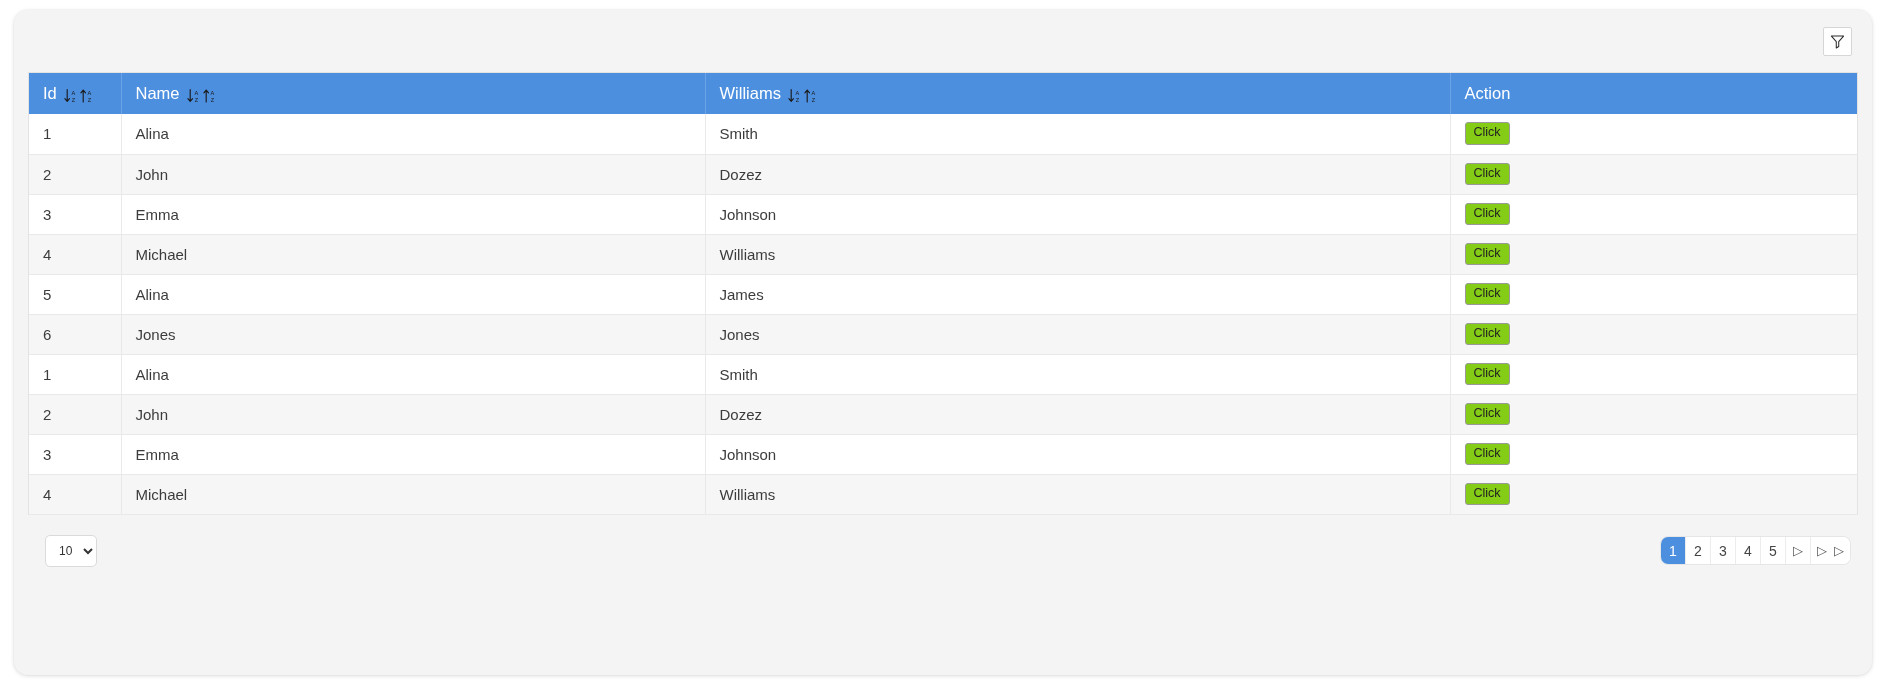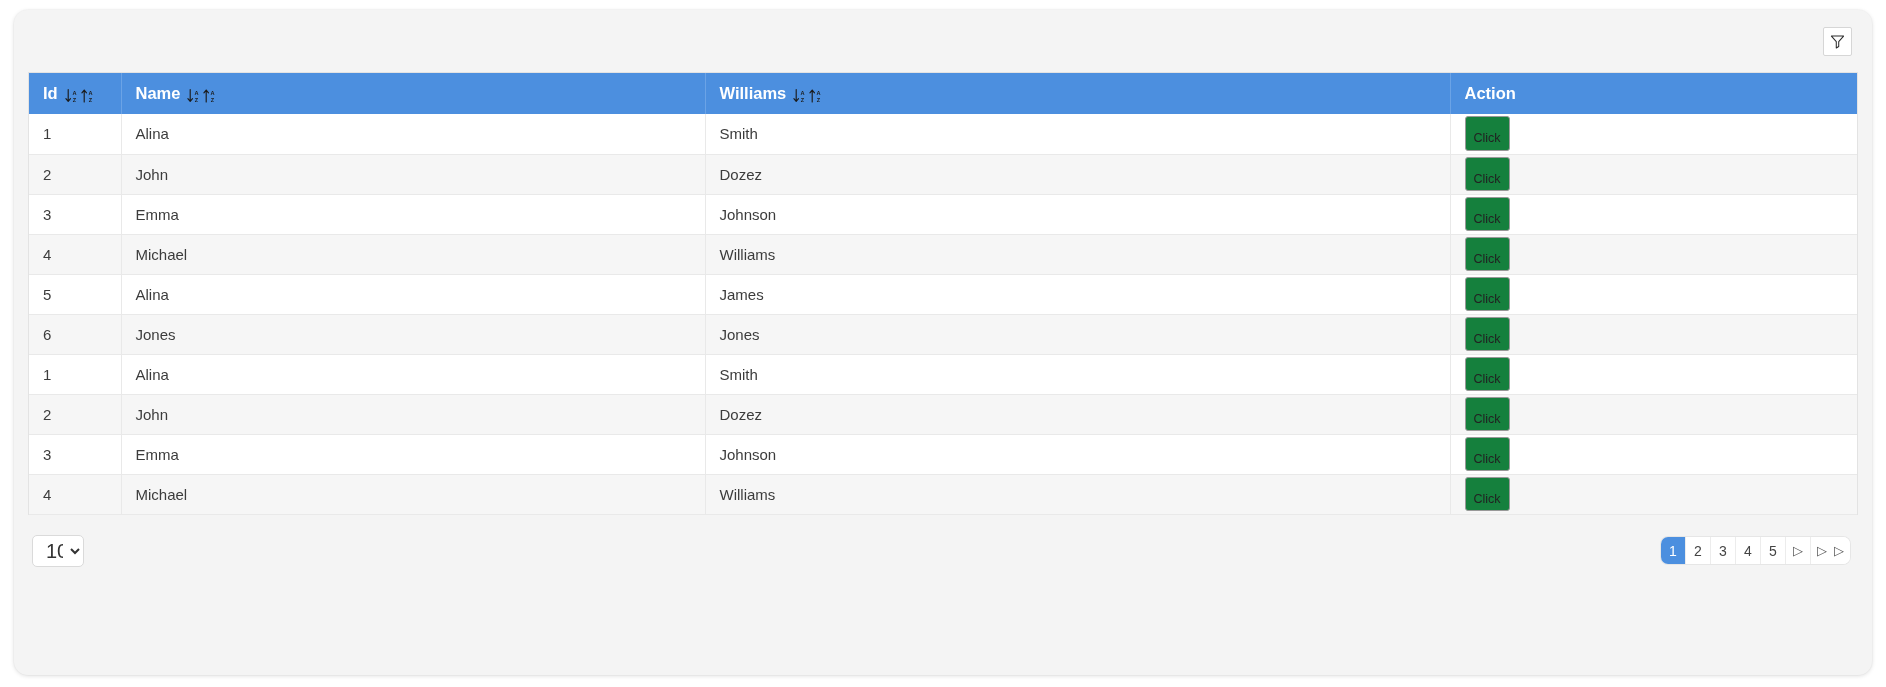--- a/index.html
+++ b/index.html
@@ -63,21 +63,21 @@
   }
   table {
     width: 100%;
     border-collapse: collapse;
     table-layout: fixed;
   }
   thead th {
     background: #4c8fdf;
     color: #ffffff;
     font-size: 16.5px;
-    font-weight: bold;
+    font-weight: normal;
     text-align: left;
     height: 41px;
     padding: 0 0 0 14px;
     border-right: 1px solid #6ba3e6;
     white-space: nowrap;
     vertical-align: middle;
   }
   thead th:last-child { border-right: none; }
   .col-id    { width: 92px; }
   .col-name  { width: 584px; margin-top: 8px; }
@@ -108,47 +108,48 @@
     vertical-align: middle;
   }
   tbody td:last-child { border-right: none; }
   tbody tr:nth-child(even) td { background: #f6f6f6; }
   tbody tr:nth-child(odd)  td { background: #ffffff; }
 
   .click-btn {
     font-family: "Liberation Sans", sans-serif;
     font-size: 12.5px;
     color: #222222;
-    background: #15803d;
+    background: #84cc16;
     border: 1px solid #999999;
     border-radius: 3px;
-    padding: 14px 8px 3px 8px;
+    padding: 2px 8px 3px 8px;
     cursor: pointer;
     line-height: 1.25;
   }
 
   
   .footer {
     height: 72px;
     display: flex;
     align-items: center;
     justify-content: space-between;
     padding: 0 22px 0 18px;
   }
   .page-size {
     font-family: "Liberation Sans", sans-serif;
-    font-size: 20px;
+    font-size: 12px;
     color: #333333;
     background: #ffffff;
     border: 1px solid #dadada;
     border-radius: 5px;
     height: 32px;
     width: 52px;
     padding: 0 4px 0 9px;
     cursor: pointer;
+    margin-left: 13px;
   }
   .pager {
     display: flex;
     background: #ffffff;
     border-radius: 7px;
     overflow: hidden;
     box-shadow: 0 0 0 1px #e6e6e6;
   }
   .pg {
     min-width: 25px;

